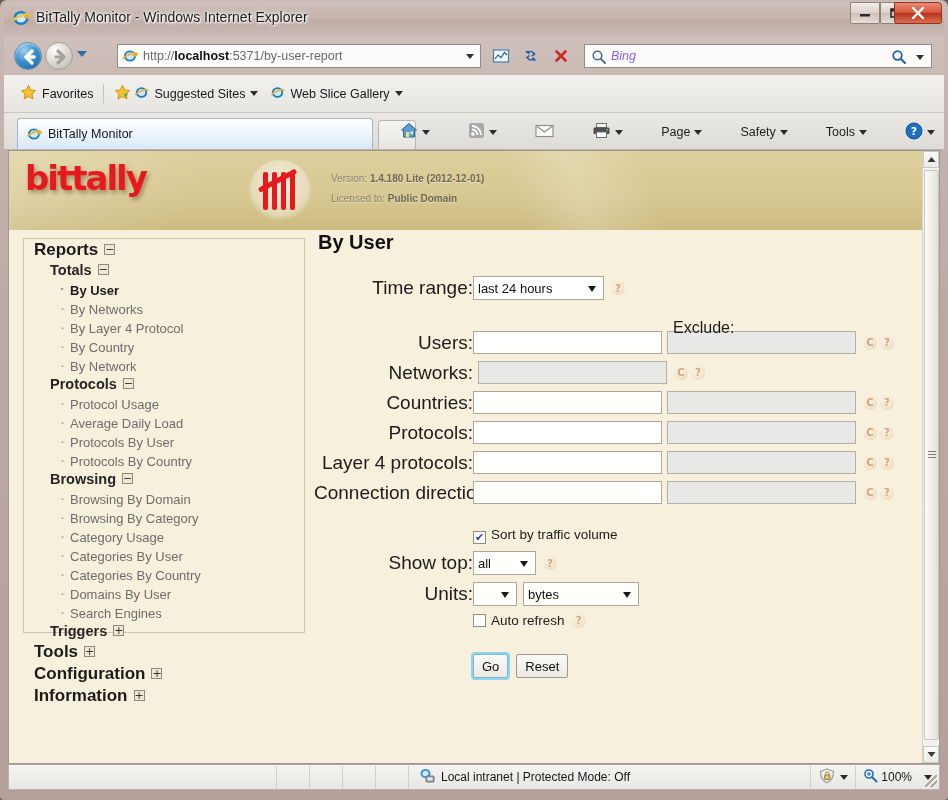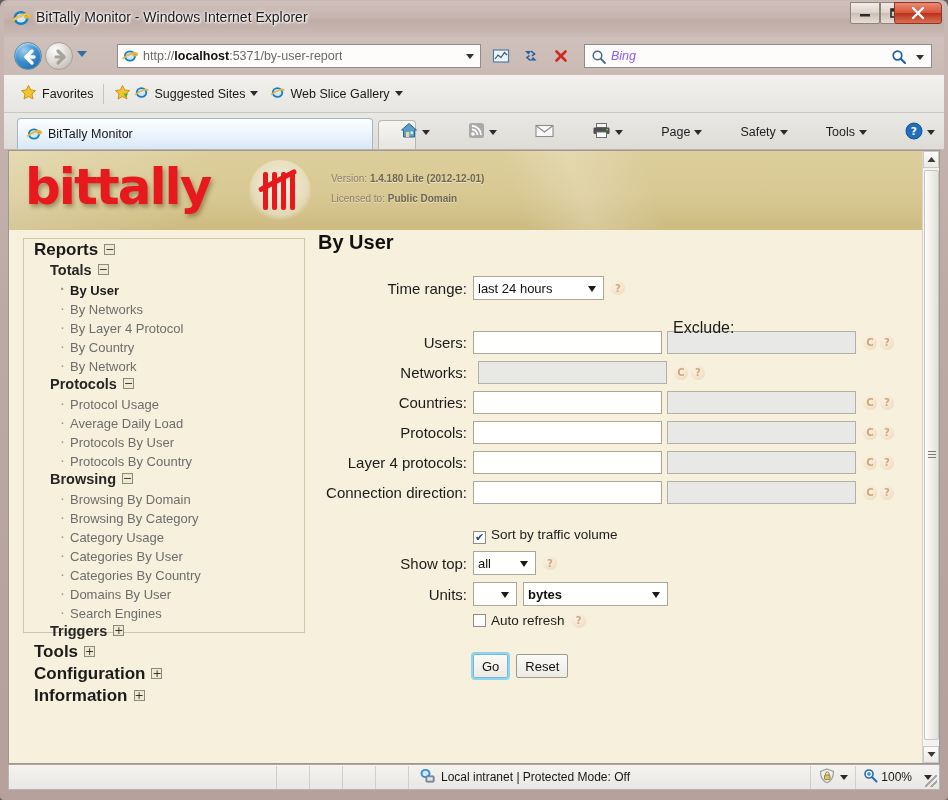--- a/index.html
+++ b/index.html
@@ -191,21 +191,21 @@
     position: absolute; left: 0; top: 0; width: 915px; height: 79px;
     background:
       linear-gradient(115deg, rgba(255,255,255,0.22) 0%, rgba(255,255,255,0) 22%),
       linear-gradient(72deg, rgba(255,255,255,0) 55%, rgba(255,255,255,0.20) 62%, rgba(255,255,255,0) 70%),
       linear-gradient(to bottom, #ddcf9c 0%, #d8c893 55%, #cdbb80 100%);
     overflow: hidden;
   }
   #logo-text {
     position: absolute; left: 16px; top: 7px;
     font-family: "DejaVu Sans", sans-serif;
-    font-size: 50px; font-weight: bold; color: #e8191c;
+    font-size: 34px; font-weight: bold; color: #e8191c;
     letter-spacing: -2px;
     text-shadow: 2px 3px 4px rgba(90,60,20,.45);
   }
   #logo-mark {
     position: absolute; left: 240px; top: 9px; width: 62px; height: 62px;
     border-radius: 50%;
     background: radial-gradient(circle at 50% 45%, rgba(255,255,255,.75) 0%, rgba(255,255,255,.35) 60%, rgba(255,255,255,0) 72%);
   }
   .tally {
     position: absolute; width: 5px; background: #e8191c;
@@ -260,22 +260,22 @@
     position: absolute; left: 305px; top: 80px; width: 600px;
   }
   #page-title {
     font-size: 20px; font-weight: bold; color: #111;
     margin: 0 0 22px 4px;
   }
   .row {
     display: flex; align-items: center; margin-bottom: 7px;
   }
   .lbl {
-    width: 159px; text-align: right; padding-right: 6px;
-    font-size: 15px; color: #1c1c1c; white-space: nowrap;
+    width: 159px; text-align: right; 
+    font-size: 19px; color: #1c1c1c; white-space: nowrap;
   }
   .txt {
     width: 189px; height: 23px; background: #fffffd;
     border: 1px solid #a9a79a; font-size: 13px; color: #111;
     padding: 0 3px; line-height: 21px;
     font-family: "Liberation Sans", sans-serif;
   }
   .caret {
     display: inline-block; width: 1px; height: 14px;
     background: #111; vertical-align: -3px; margin-left: 1px;
@@ -751,21 +751,21 @@
             <span class="circ">?</span>
           </div>
         </div>
 
         <div class="row">
           <div class="lbl">Units:</div>
           <div class="sel" style="width:44px">
             <span></span>
             <span class="sel-caret"></span>
           </div>
-          <div class="sel" style="width:145px; margin-left:6px;font-weight:bold;">
+          <div class="sel" style="width:116px; margin-left:6px;">
             <span>bytes</span>
             <span class="sel-caret"></span>
           </div>
         </div>
 
         <div class="row" style="margin-top:7px">
           <div class="lbl"></div>
           <label class="chk-label">
             <span class="cbox"></span><span>Auto refresh</span>
           </label>

